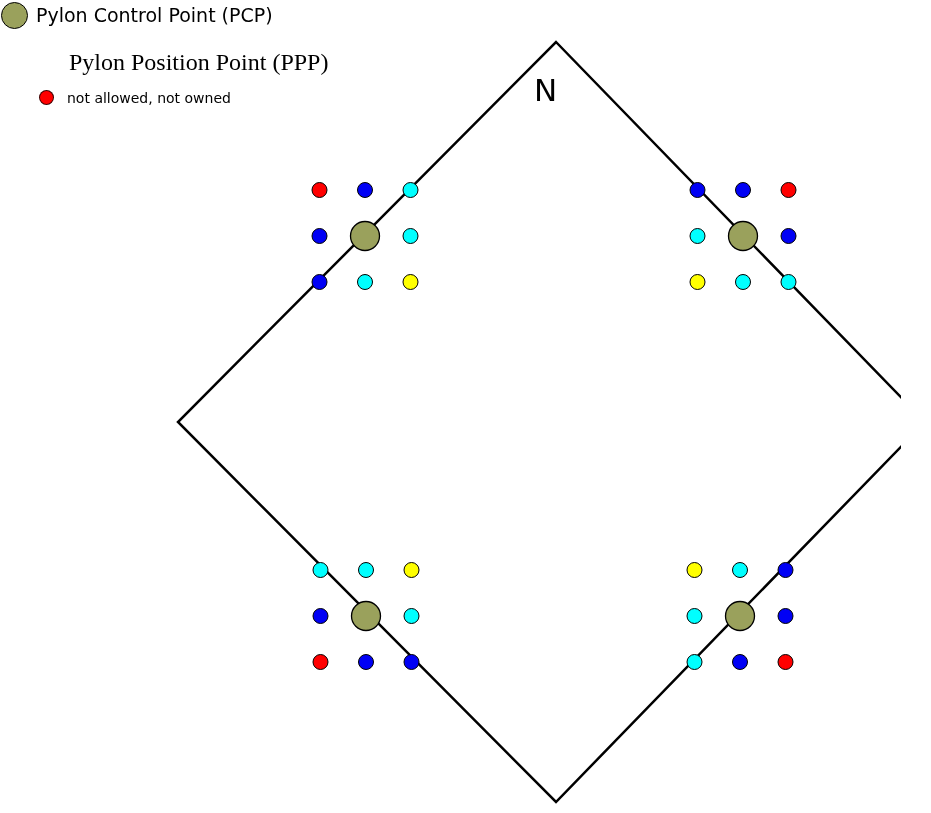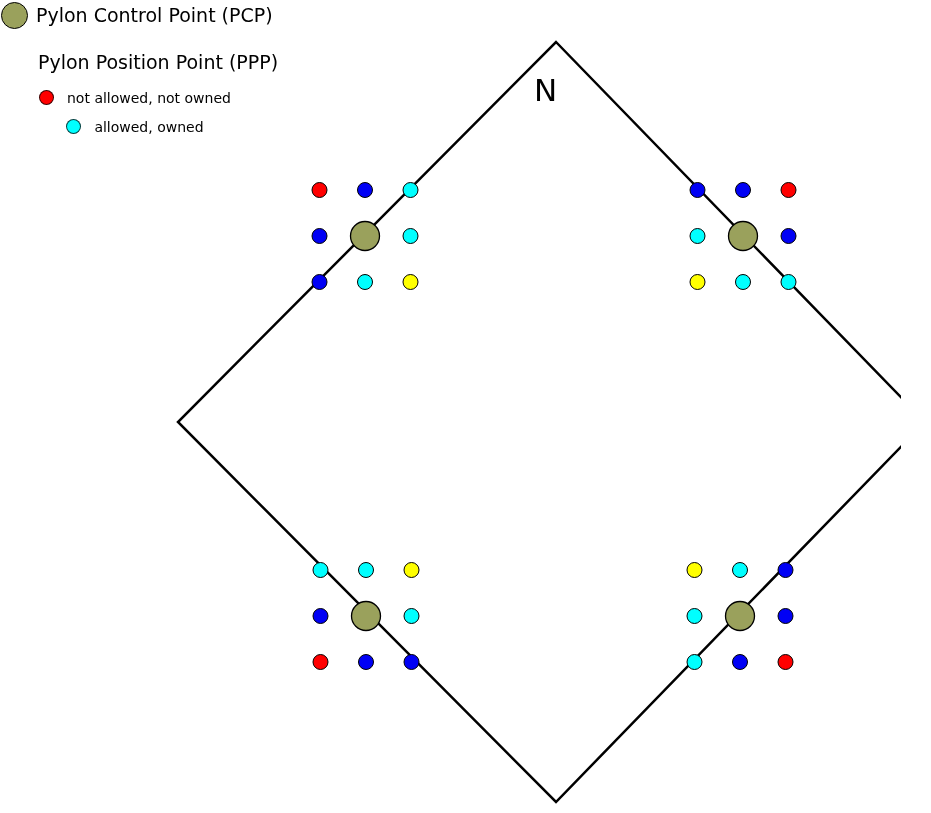--- a/index.html
+++ b/index.html
@@ -18,25 +18,25 @@
   .legend-pcp-swatch {
     position: absolute; left: 1px; top: 2px;
     width: 27px; height: 27px; border-radius: 50%;
     border: 1px solid #000; box-sizing: border-box;
   }
   .legend-pcp-label {
     position: absolute; left: 36px; top: 3px;
     font-size: 19px; line-height: 25px; white-space: nowrap;
   }
   .legend-ppp-title {
-    position: absolute; left: 38px; top: 50px;
-    font-size: 19px; line-height: 25px; white-space: nowrap;
+    position: absolute; left: 69px; top: 50px;
+    font-size: 24px; line-height: 25px; white-space: nowrap; font-family: Liberation Serif, serif;
   }
   .legend-items { position: absolute; left: 39px; top: 83px; }
-  .legend-item { display: flex; align-items: center; height: 29px; justify-content: center; }
+  .legend-item { display: flex; align-items: center; height: 29px; }
   .legend-dot {
     width: 15px; height: 15px; border-radius: 50%;
     border: 1px solid rgba(0,0,0,0.75); box-sizing: border-box;
     margin-right: 13px; flex: 0 0 auto;
   }
   .legend-text { font-size: 14px; white-space: nowrap; }
 
   .north-label {
     position: absolute; left: 534px; top: 73px;
     font-size: 31px; line-height: 34px;
@@ -88,21 +88,17 @@
 
   <div>
     <span class="legend-pcp-swatch" style="background: rgb(154, 161, 92);"></span>
     <span class="legend-pcp-label">Pylon Control Point (PCP)</span>
     <div class="legend-ppp-title">Pylon Position Point (PPP)</div>
     <div class="legend-items" id="legend-items">
         <div class="legend-item">
           <span class="legend-dot" style="background: rgb(255, 0, 0);"></span>
           <span class="legend-text">not allowed, not owned</span>
         </div>
-        <div class="legend-item">
-          <span class="legend-dot" style="background: rgb(0, 255, 255);"></span>
-          <span class="legend-text">allowed, owned</span>
-        </div>
       </div>
   </div>
 
   <div class="north-label">N</div>
 </div>
 
 </body></html>

